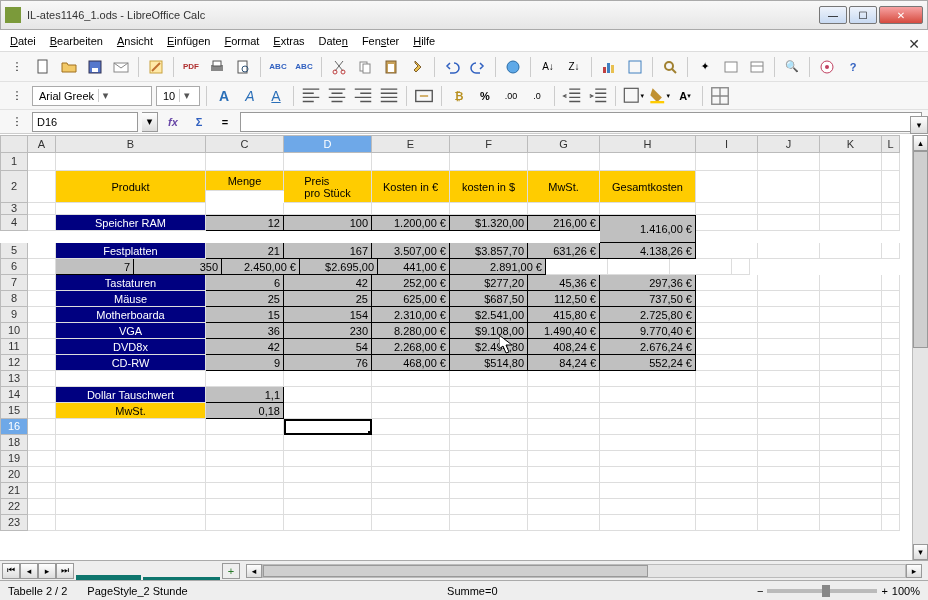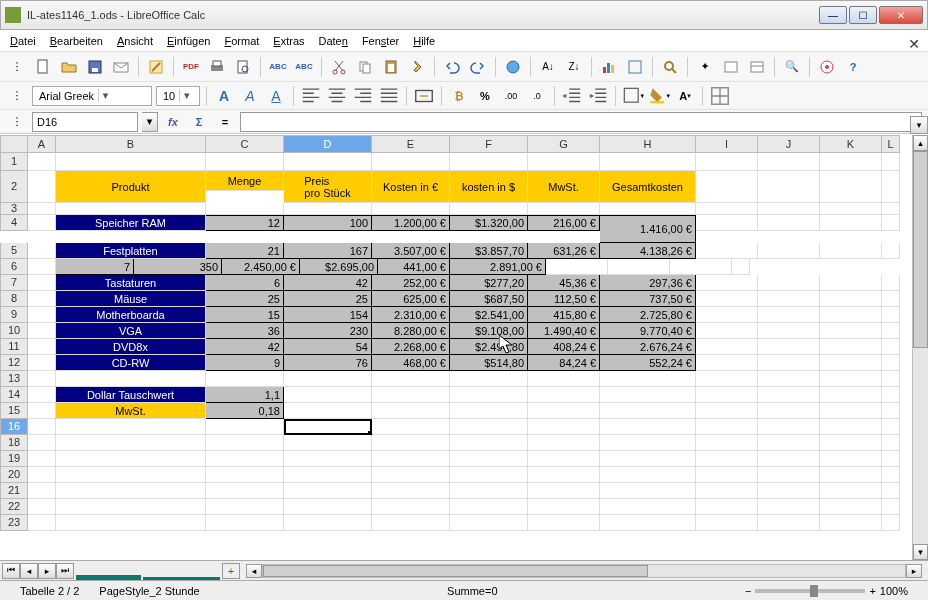--- a/index.html
+++ b/index.html
@@ -50,21 +50,21 @@
 .tabs{position:absolute;left:0;right:0;bottom:20px;height:20px;background:#eee;border-top:1px solid #aaa;display:flex;align-items:center;}
 .tabnav{display:flex;gap:0;margin-left:2px;}
 .tabnav .nb{width:18px;height:16px;border:1px solid #999;background:linear-gradient(#fefefe,#ddd);display:flex;align-items:center;justify-content:center;font-size:9px;}
 .sheet-tab{padding:2px 10px;border:5px solid #0f766e;background:#f4f4f4;margin-left:2px;font-size:11px;position:relative;top:17px;}
 .sheet-tab.active{background:#fff;font-weight:bold;border-bottom:1px solid #fff;}
 .addtab{width:18px;height:16px;border:1px solid #999;margin-left:2px;display:flex;align-items:center;justify-content:center;color:#2a7a2a;}
 .hscroll{flex:1;margin:0 6px;display:flex;align-items:center;}
 .hscroll .track{flex:1;height:14px;background:#e5e5e5;border:1px solid #bbb;position:relative;}
 .hscroll .thumb{position:absolute;left:0;top:0;width:60%;height:100%;background:#cfcfcf;border:1px solid #999;}
 .hscroll .arr{width:16px;height:14px;border:1px solid #999;background:linear-gradient(#fefefe,#ddd);display:flex;align-items:center;justify-content:center;font-size:9px;}
-.statusbar{position:absolute;left:0;right:0;bottom:0;height:20px;background:#eee;border-top:1px solid #aaa;display:flex;align-items:center;padding:0 20px;gap:20px;}
+.statusbar{position:absolute;left:0;right:0;bottom:0;height:20px;background:#eee;border-top:1px solid #aaa;display:flex;align-items:center;padding:0 8px;gap:20px;}
 .vscroll{position:absolute;right:0;top:135px;bottom:40px;width:16px;background:#eee;border-left:1px solid #bbb;display:flex;flex-direction:column;}
 .vscroll .arr{height:16px;border:1px solid #999;background:linear-gradient(#fefefe,#ddd);display:flex;align-items:center;justify-content:center;font-size:9px;}
 .vscroll .track{flex:1;background:#e5e5e5;position:relative;}
 .vscroll .thumb{position:absolute;top:0;left:0;right:0;height:50%;background:#cfcfcf;border:1px solid #999;}
 .side-dd{position:absolute;right:0;top:116px;width:18px;height:18px;border:1px solid #999;background:linear-gradient(#fefefe,#ddd);display:flex;align-items:center;justify-content:center;font-size:9px;}
 .zoom{display:flex;align-items:center;gap:4px;margin-left:auto;}
 .zoom .ztrack{width:110px;height:4px;background:#bbb;position:relative;}
 .zoom .zthumb{position:absolute;left:50%;top:-4px;width:8px;height:12px;background:#888;}
 .mouse-cursor{position:absolute;top:335px;left:499px;pointer-events:none;z-index:999;}
 </style>

